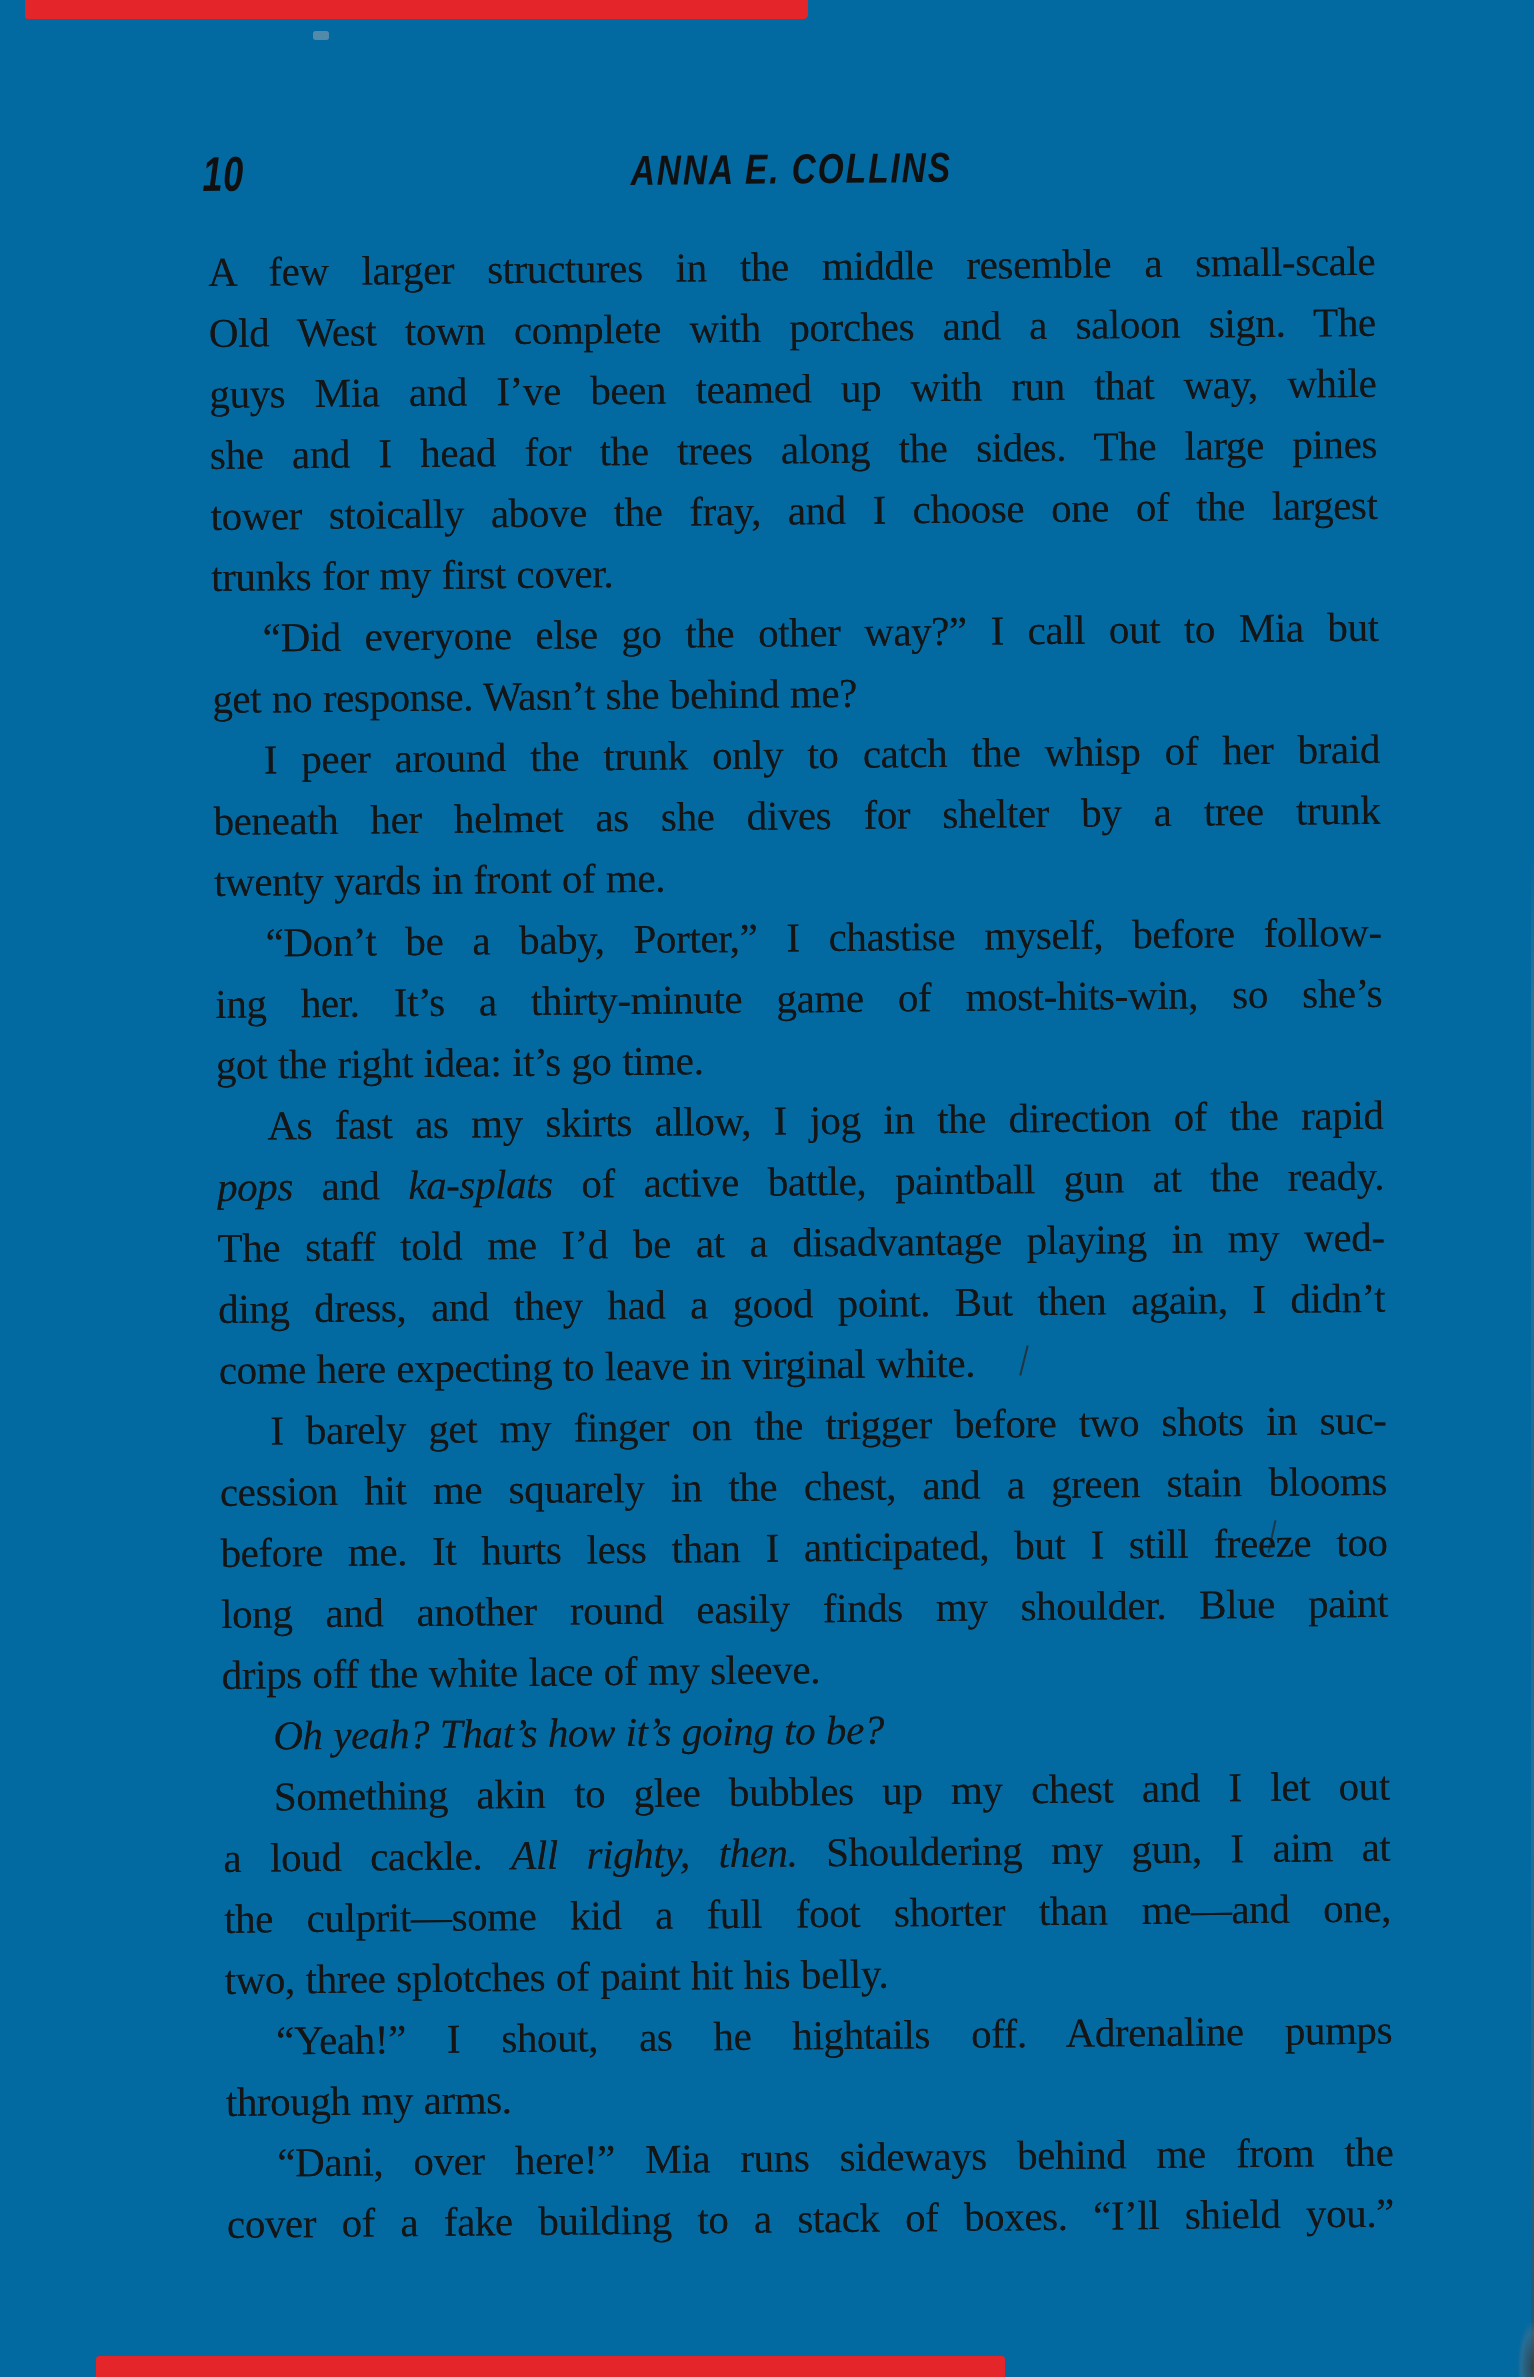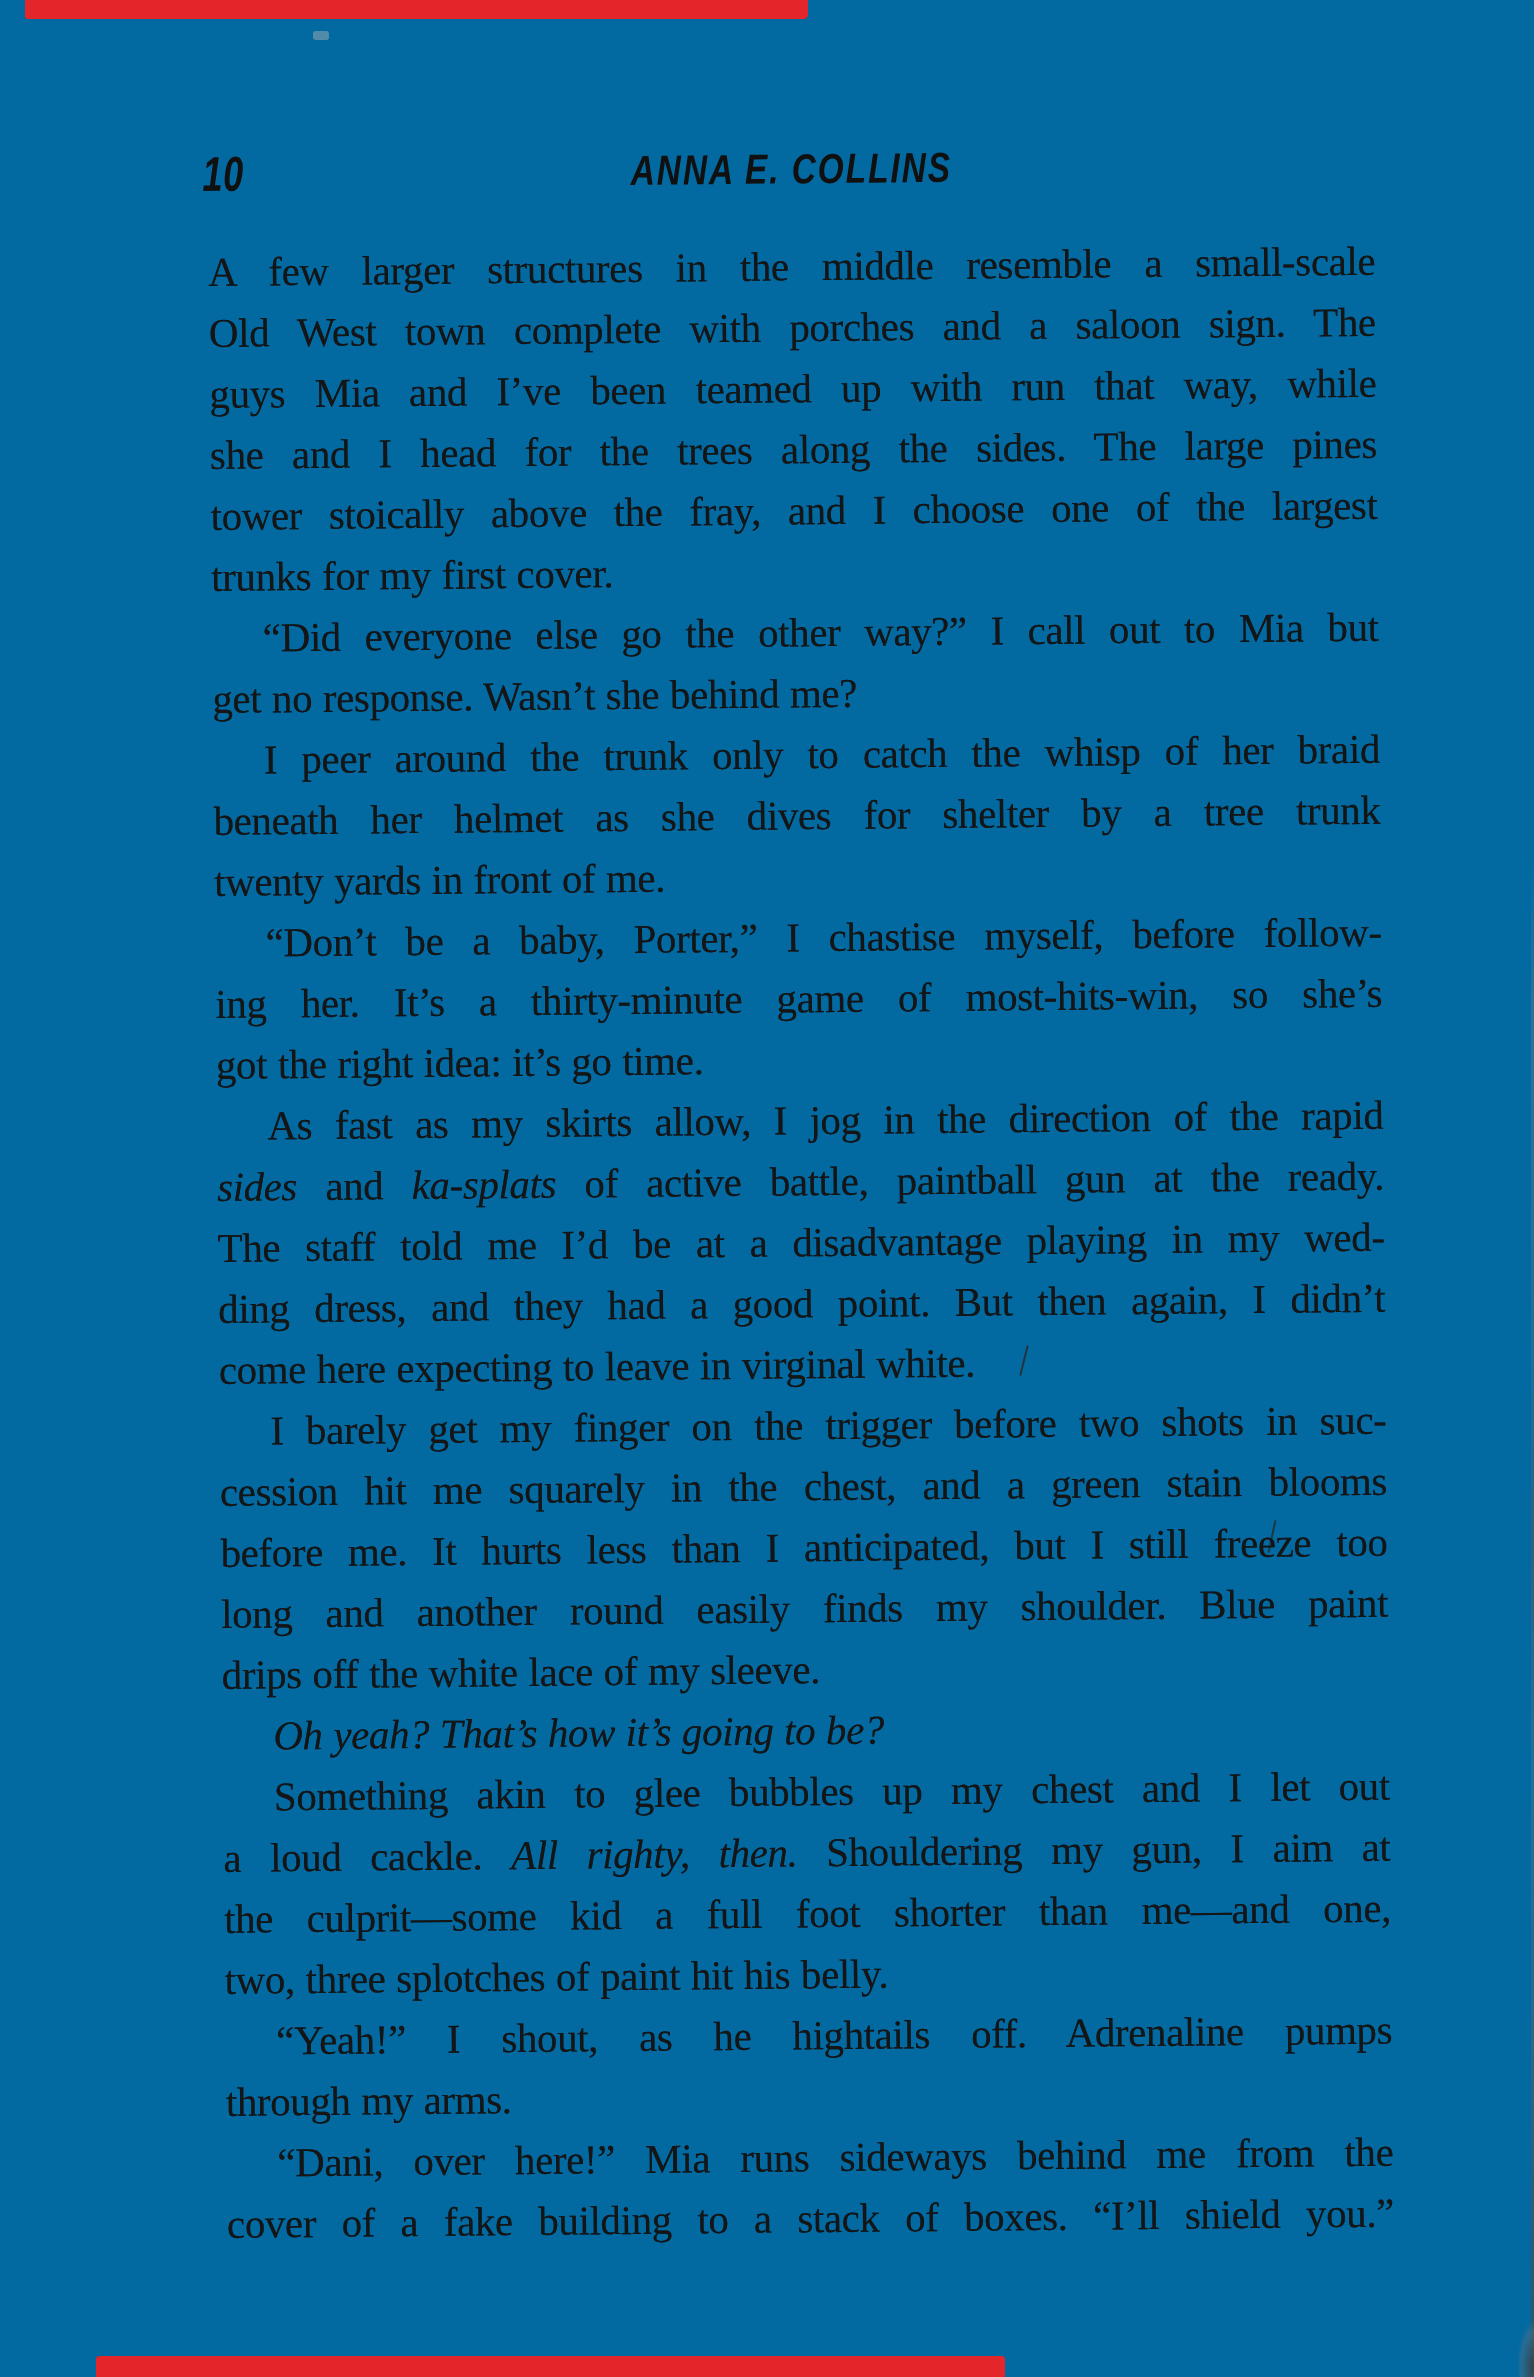--- a/index.html
+++ b/index.html
@@ -153,21 +153,21 @@
         <div class="line end"><span>trunks for my first cover.</span></div>
         <div class="line jst indent"><span>“Did everyone else go the other way?” I call out to Mia but</span></div>
         <div class="line end"><span>get no response. Wasn’t she behind me?</span></div>
         <div class="line jst indent"><span>I peer around the trunk only to catch the whisp of her braid</span></div>
         <div class="line jst"><span>beneath her helmet as she dives for shelter by a tree trunk</span></div>
         <div class="line end"><span>twenty yards in front of me.</span></div>
         <div class="line jst indent"><span>“Don’t be a baby, Porter,” I chastise myself, before follow-</span></div>
         <div class="line jst"><span>ing her. It’s a thirty-minute game of most-hits-win, so she’s</span></div>
         <div class="line end"><span>got the right idea: it’s go time.</span></div>
         <div class="line jst indent"><span>As fast as my skirts allow, I jog in the direction of the rapid</span></div>
-        <div class="line jst"><i>sides</i><span> and </span><i>ka-splats</i><span> of active battle, paintball gun at the ready.</span></div>
+        <div class="line jst"><i>pops</i><span> and </span><i>ka-splats</i><span> of active battle, paintball gun at the ready.</span></div>
         <div class="line jst"><span>The staff told me I’d be at a disadvantage playing in my wed-</span></div>
         <div class="line jst"><span>ding dress, and they had a good point. But then again, I didn’t</span></div>
         <div class="line end"><span>come here expecting to leave in virginal white.</span></div>
         <div class="line jst indent"><span>I barely get my finger on the trigger before two shots in suc-</span></div>
         <div class="line jst"><span>cession hit me squarely in the chest, and a green stain blooms</span></div>
         <div class="line jst"><span>before me. It hurts less than I anticipated, but I still freeze too</span></div>
         <div class="line jst"><span>long and another round easily finds my shoulder. Blue paint</span></div>
         <div class="line end"><span>drips off the white lace of my sleeve.</span></div>
         <div class="line end indent"><i>Oh yeah? That’s how it’s going to be?</i></div>
         <div class="line jst indent"><span>Something akin to glee bubbles up my chest and I let out</span></div>

